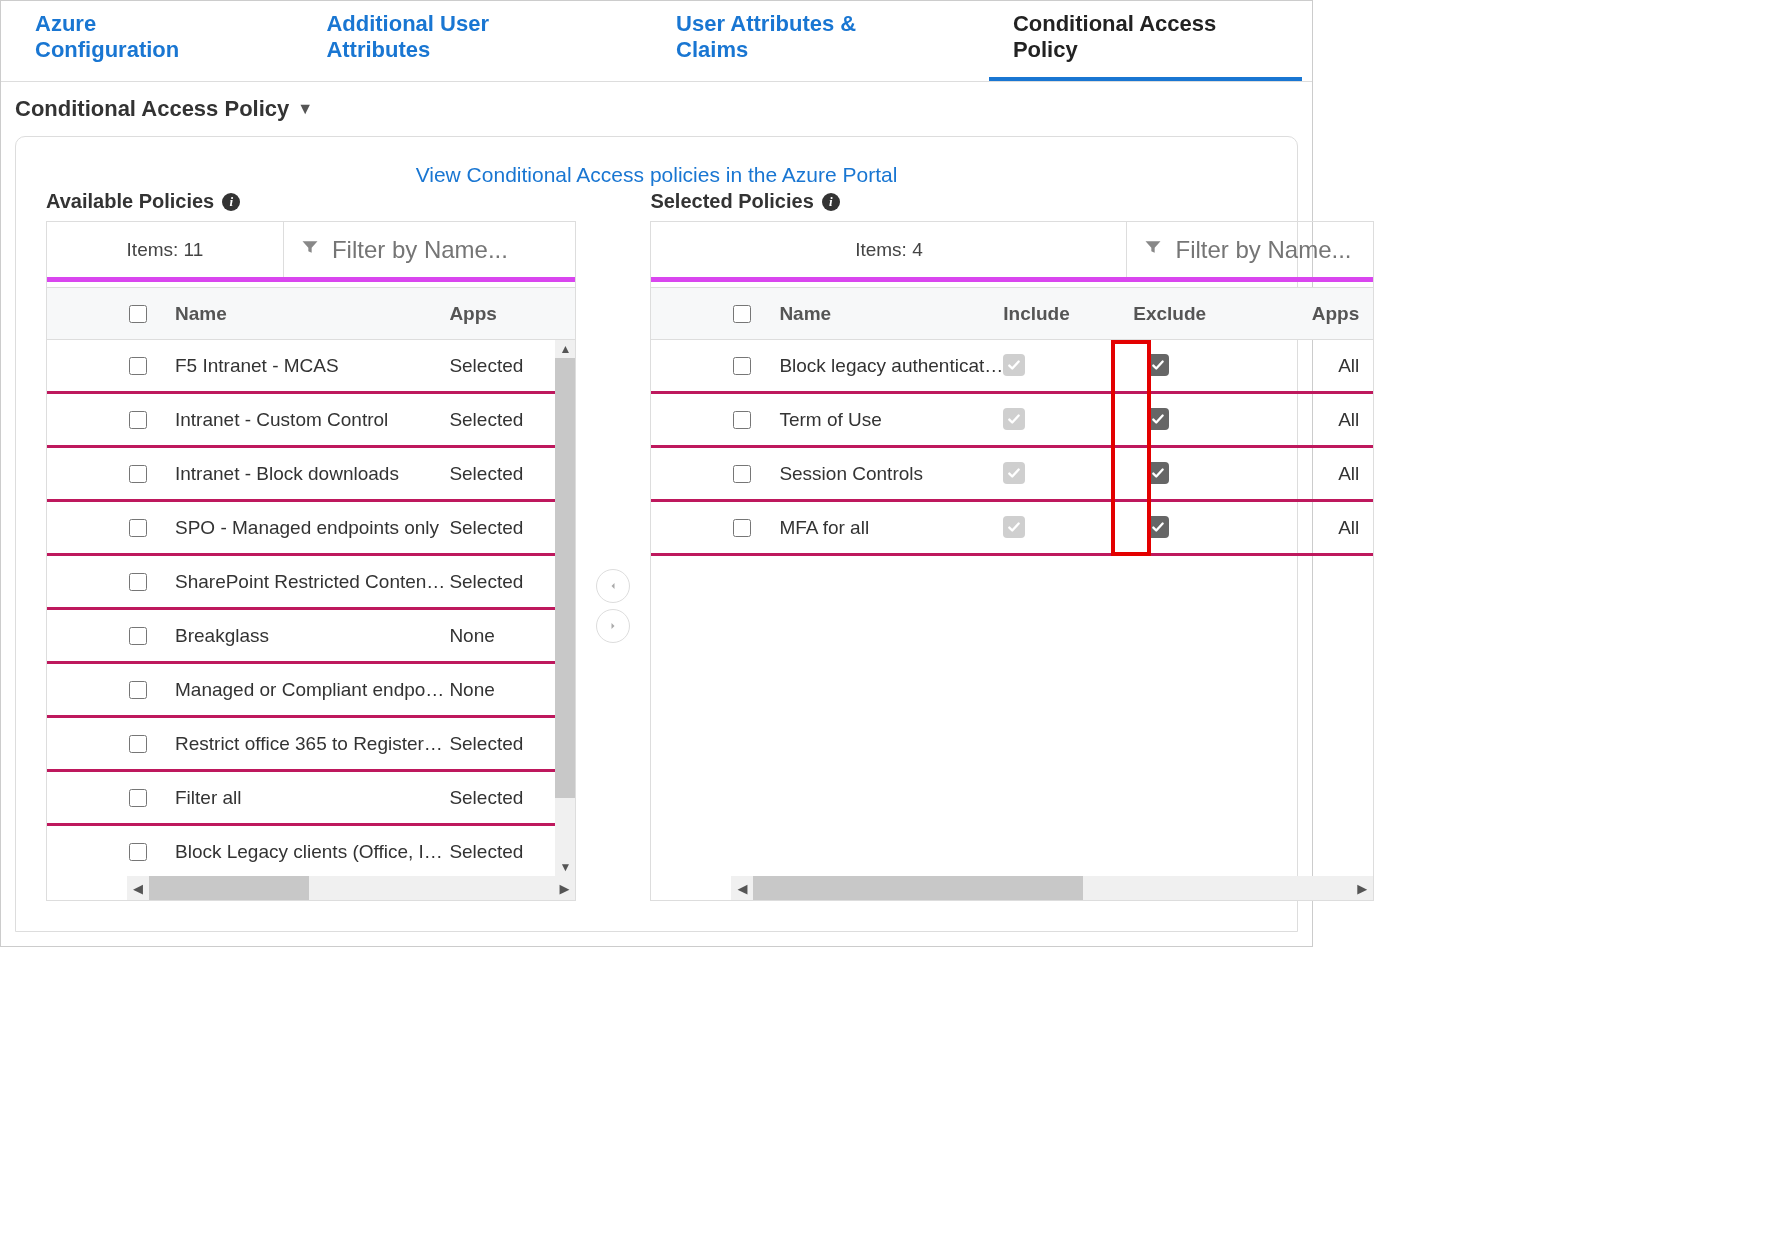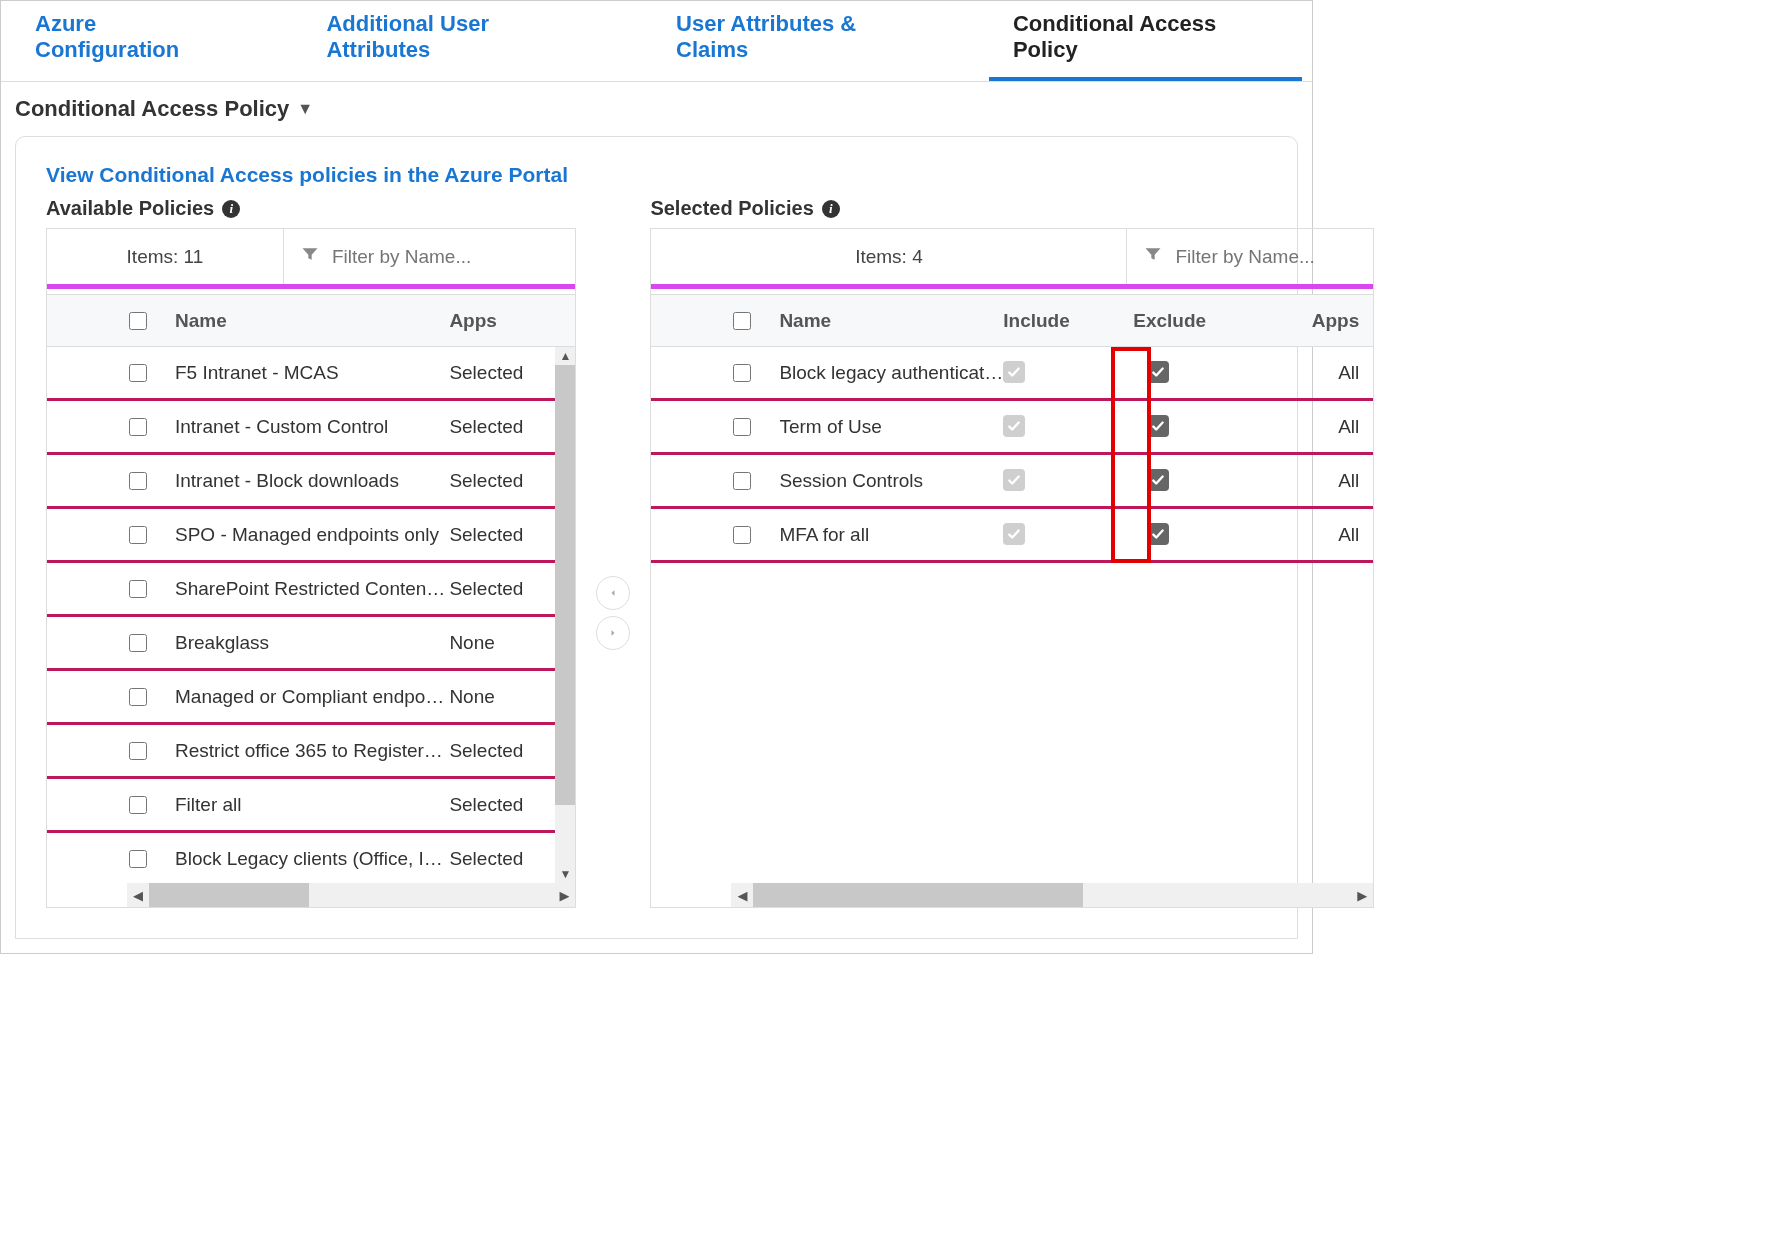--- a/index.html
+++ b/index.html
@@ -51,28 +51,29 @@
   .card {
     margin: 14px;
     border: 1px solid #ddd;
     border-top-left-radius: 10px;
     border-top-right-radius: 10px;
     padding: 26px 30px 30px 30px;
     position: relative;
   }
   .view-link {
     color: #1976d2;
-    font-weight: 700;
+    font-weight: 400;
     cursor: pointer;
     font-size: 21px;
+    text-align: center;
   }
   .panels {
     display: flex;
     gap: 20px;
-    margin-top: 10px;
+    margin-top: 3px;
     align-items: flex-start;
   }
   .panel {
     flex: 1 1 0;
     display: flex;
     flex-direction: column;
   }
   .panel-title {
     font-weight: 700;
     font-size: 20px;
@@ -120,21 +121,21 @@
     align-items: center;
     padding: 0 16px;
     gap: 10px;
     color: #888;
     flex: 1.1;
   }
   .topbar .filter.narrow { flex: 0.45; }
   .filter input {
     border: none;
     outline: none;
-    font-size: 19px;
+    font-size: 24px;
     color: #444;
     width: 100%;
     background: transparent;
   }
   .filter svg { width: 20px; height: 20px; fill: #888; flex: 0 0 auto; }
   .spacer-row { height: 6px; border-bottom: 1px solid #ddd; }
   .head-row {
     display: flex;
     align-items: center;
     background: #f7f8f9;

